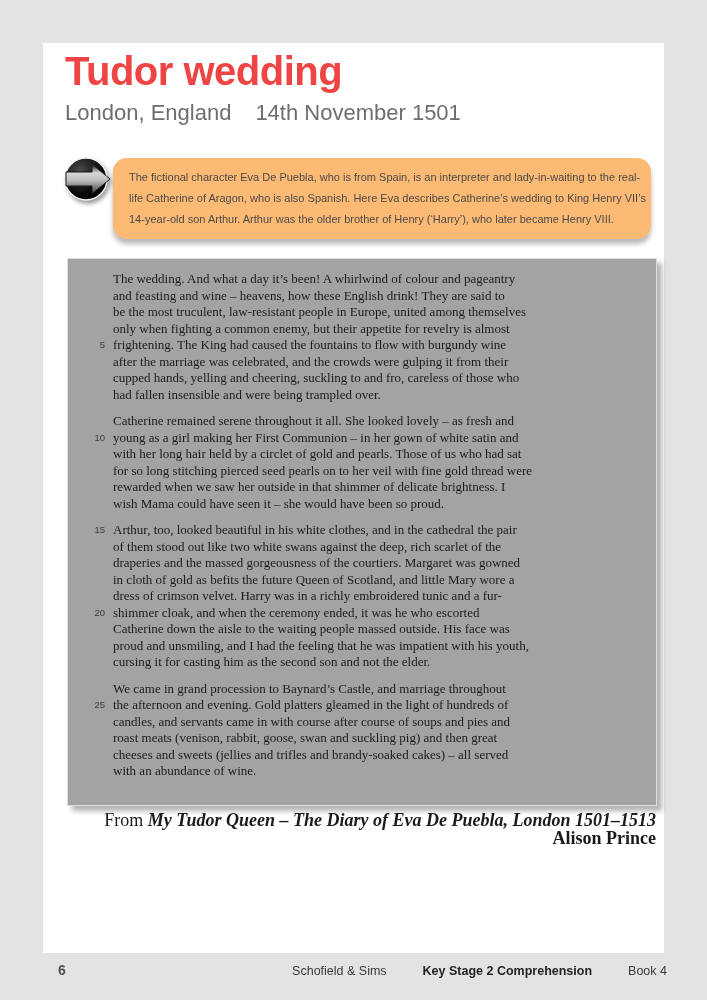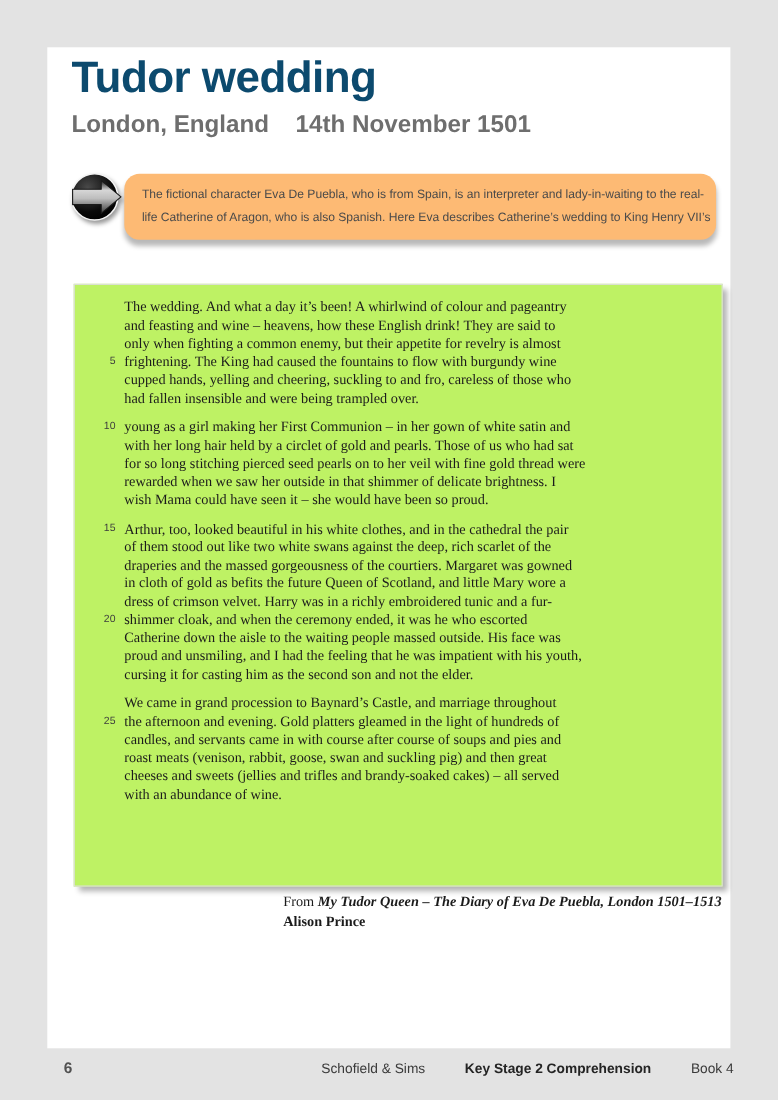--- a/index.html
+++ b/index.html
@@ -12,26 +12,26 @@
   }
   .paper {
     position:absolute; left:43px; top:43px;
     width:621px; height:910px;
     background:#ffffff;
   }
   
   .title {
     position:absolute; left:22px; top:6px;
     font-size:40px; font-weight:700; letter-spacing:-0.5px;
-    color:#0c4a6e;
+    color:#ef4444;
     font-family:"Liberation Sans", sans-serif;
   }
   .subtitle {
     position:absolute; left:22px; top:57px;
-    font-size:22px; font-weight:700; color:#6e6e6e;
+    font-size:22px; font-weight:400; color:#6e6e6e;
     white-space:nowrap;
   }
   .subtitle .date { margin-left:24px; }
   
   .intro-box {
     position:absolute; left:70px; top:115px; width:538px;
     background:#fdba74;
     border-radius:14px;
     padding:9px 14px 9px 16px;
     box-shadow:0 5px 5px rgba(0,0,0,0.28);
@@ -42,21 +42,21 @@
   }
   .badge-icon {
     position:absolute; left:19px; top:110px;
     width:52px; height:54px;
     filter:drop-shadow(2px 3px 2px rgba(0,0,0,0.4));
   }
   
   .textbox {
     position:absolute; left:24px; top:215px;
     width:590px; height:548px;
-    background:#bef264;
+    background:#a3a3a3;
     border:1px solid #dedede;
     box-shadow:5px 5px 5px rgba(0,0,0,0.30);
     padding-top:12px;
     overflow:hidden;
   }
   .para { margin-top:10px; }
   .para:first-child { margin-top:0; }
   .pline { display:flex; }
   .lnum {
     flex:0 0 45px; text-align:right; padding-right:8px;
@@ -64,23 +64,23 @@
     font-family:"Liberation Sans", sans-serif;
   }
   .ltext {
     font-family:"Liberation Serif", serif;
     font-size:13px; line-height:16.5px; color:#1b1b1b;
     white-space:nowrap;
   }
   
   .attribution {
     position:absolute; right:8px; top:768px;
-    text-align:left;
+    text-align:right;
     font-family:"Liberation Serif", serif;
-    font-size:13px; line-height:18px; color:#1b1b1b;
+    font-size:18px; line-height:18px; color:#1b1b1b;
   }
   .attr-source { font-style:italic; font-weight:700; }
   .attr-author { font-weight:700; }
   
   .footer {
     position:absolute; left:58px; right:40px; top:962px;
     display:flex; justify-content:space-between; align-items:baseline;
   }
   .page-num { font-size:14px; font-weight:700; color:#515151; }
   .footer-right { font-size:12.5px; color:#3a3a3a; white-space:nowrap; }
@@ -112,57 +112,64 @@
         <stop offset="100%" stop-color="#3c3c3c"></stop>
       </linearGradient>
     </defs>
     <circle cx="24" cy="26" r="21" fill="url(#cg)" stroke="#f4f4f4" stroke-width="1.4"></circle>
     <polygon points="4,19 30,19 30,11 48,26 30,41 30,33 4,33" fill="url(#mg)" stroke="#1a1a1a" stroke-width="1" stroke-linejoin="round"></polygon>
   </svg>
 
   <div class="intro-box">
     <div class="intro-line">The fictional character Eva De Puebla, who is from Spain, is an interpreter and lady-in-waiting to the real-</div>
     <div class="intro-line">life Catherine of Aragon, who is also Spanish. Here Eva describes Catherine’s wedding to King Henry VII’s</div>
+    <div class="intro-line">14-year-old son Arthur. Arthur was the older brother of Henry (‘Harry’), who later became Henry VIII.</div>
   </div>
 
   <div class="textbox">
     <div id="passage">
         <div class="para">
           <div class="pline">
             <span class="lnum"></span>
             <span class="ltext">The wedding. And what a day it’s been! A whirlwind of colour and pageantry</span>
           </div>
           <div class="pline">
             <span class="lnum"></span>
             <span class="ltext">and feasting and wine – heavens, how these English drink! They are said to</span>
           </div>
           <div class="pline">
             <span class="lnum"></span>
+            <span class="ltext">be the most truculent, law-resistant people in Europe, united among themselves</span>
           </div>
           <div class="pline">
             <span class="lnum"></span>
             <span class="ltext">only when fighting a common enemy, but their appetite for revelry is almost</span>
           </div>
           <div class="pline">
             <span class="lnum">5</span>
             <span class="ltext">frightening. The King had caused the fountains to flow with burgundy wine</span>
           </div>
           <div class="pline">
             <span class="lnum"></span>
+            <span class="ltext">after the marriage was celebrated, and the crowds were gulping it from their</span>
           </div>
           <div class="pline">
             <span class="lnum"></span>
             <span class="ltext">cupped hands, yelling and cheering, suckling to and fro, careless of those who</span>
           </div>
           <div class="pline">
             <span class="lnum"></span>
             <span class="ltext">had fallen insensible and were being trampled over.</span>
           </div>
         </div>
         <div class="para">
+          <div class="pline">
+            <span class="lnum"></span>
+            <span class="ltext">Catherine remained serene throughout it all. She looked lovely – as fresh and</span>
+          </div>
           <div class="pline">
             <span class="lnum">10</span>
             <span class="ltext">young as a girl making her First Communion – in her gown of white satin and</span>
           </div>
           <div class="pline">
             <span class="lnum"></span>
             <span class="ltext">with her long hair held by a circlet of gold and pearls. Those of us who had sat</span>
           </div>
           <div class="pline">
             <span class="lnum"></span>

